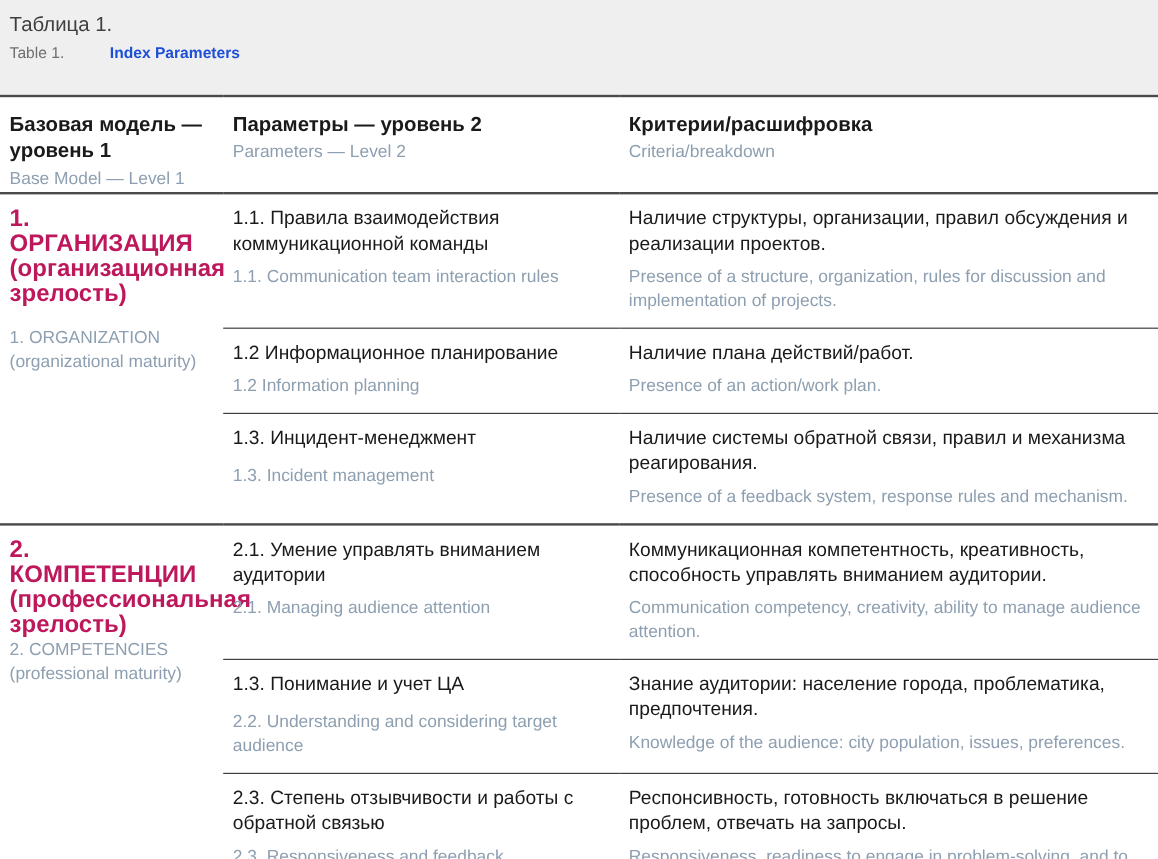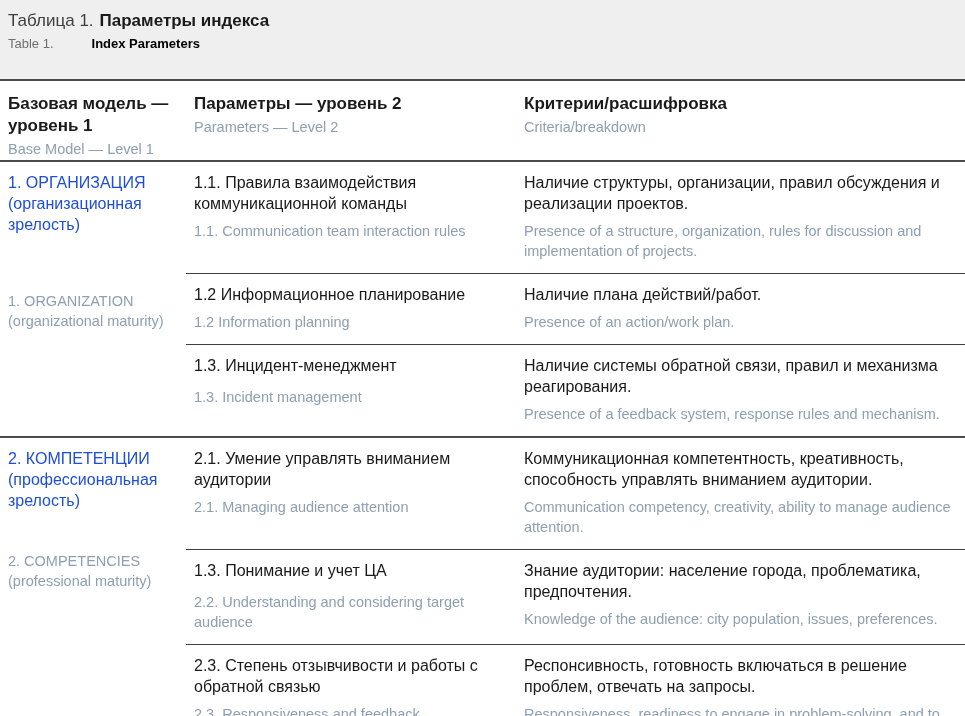--- a/index.html
+++ b/index.html
@@ -48,21 +48,21 @@
   .cap-title-ru {
     color: #1a1a1a;
     font-weight: 700;
   }
   .cap-label-en {
     color: #6f6f6f;
     font-weight: 400;
     margin-right: 6px;
   }
   .cap-title-en {
-    color: #000000;
+    color: #1d4ed8;
     font-weight: 700;
     margin-left: 32px;
   }
 
   
   table.tbl {
     width: 965px;
     border-collapse: collapse;
     table-layout: fixed;
   }
@@ -103,29 +103,29 @@
   }
   tbody tr.sub td.c2cell,
   tbody tr.sub td.c3cell {
     border-top: 1px solid #404040;
   }
   td.c1cell {
     font-size: 15.5px;
     line-height: 20px;
   }
   .c1-ru {
-    color: #1d4ed8;
-    font-size: 16px;
+    color: #be185d;
+    font-size: 20px;
     line-height: 21px;
+    font-weight: bold;
   }
   .c1-en {
     color: #8d9fb0;
     font-size: 14.5px;
     line-height: 20px;
-    margin-top: 40px;
   }
   .c1-gap {
     height: 16px;
   }
   .ru-text {
     color: #1a1a1a;
     font-size: 16px;
     line-height: 21px;
   }
   .en-text {
@@ -138,21 +138,20 @@
   .spacer-sm { height: 6px; }
 </style>
 </head>
 <body>
 
 <div class="page">
 
   <div class="caption">
     <div class="caption-line caption-line-ru">
       <span class="cap-label-ru">Таблица 1.</span>
-      <span class="cap-title-ru">Параметры индекса</span>
     </div>
     <div class="caption-line caption-line-en">
       <span class="cap-label-en">Table 1.</span>
       <span class="cap-title-en">Index Parameters</span>
     </div>
   </div>
 
   <table class="tbl">
     <colgroup>
       <col class="c1">

